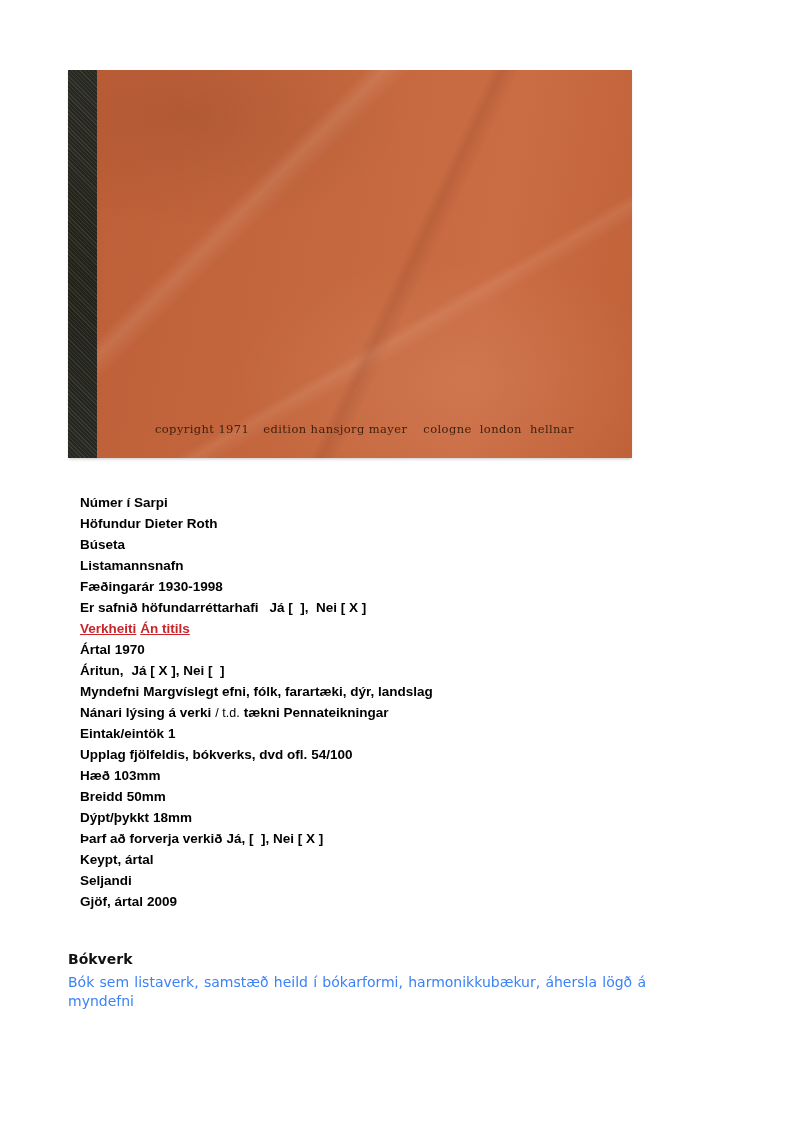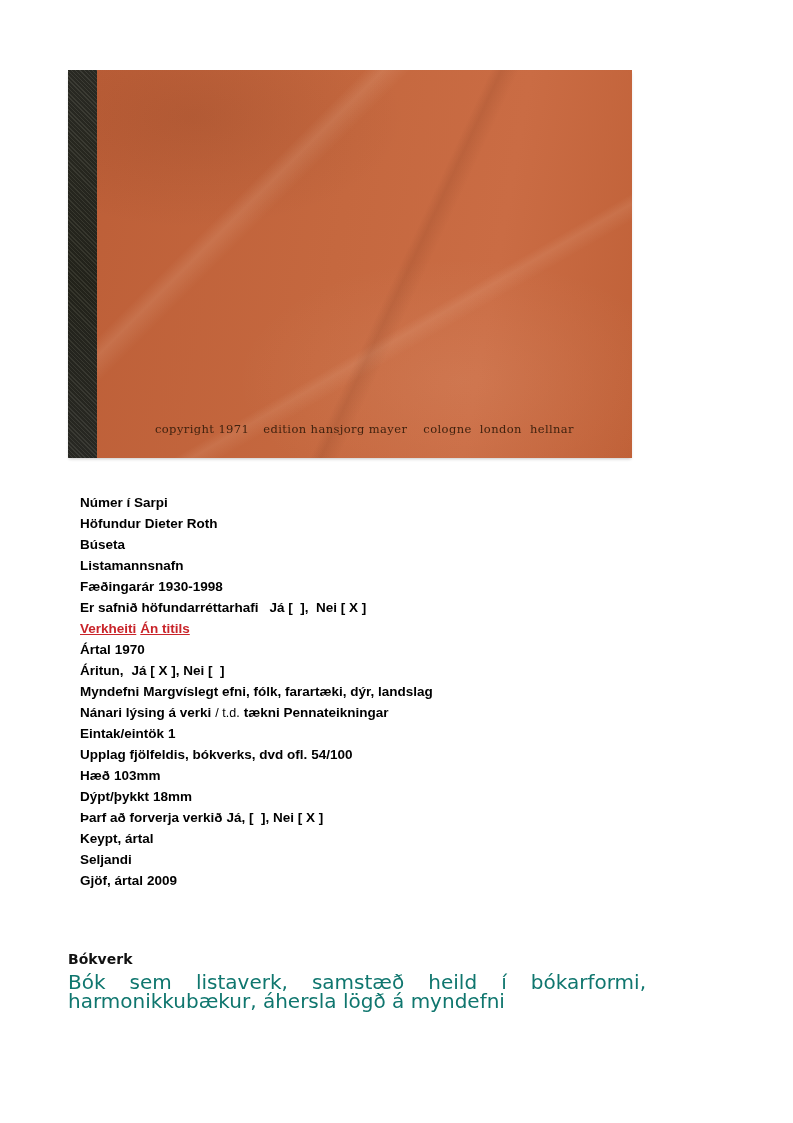--- a/index.html
+++ b/index.html
@@ -73,22 +73,22 @@
   
   .section-title {
     position: absolute; left: 68px; top: 951px;
     font-family: "DejaVu Sans", sans-serif;
     font-size: 14px; font-weight: bold; color: #111111;
   }
   .section-body {
     position: absolute; left: 68px; top: 973px;
     width: 578px;
     font-family: "DejaVu Sans", sans-serif;
-    font-size: 20px; line-height: 18.5px;
-    color: #0f766e;
+    font-size: 14px; line-height: 18.5px;
+    color: #3b82f6;
     text-align: justify;
   }
 </style>
 </head>
 <body>
 
 <div class="photo">
   <div class="spine"></div>
   <div class="cover">
     <div class="caption"><span>copyright 1971</span><span class="gap2">edition hansjorg mayer</span><span class="gap3">cologne london hellnar</span></div>
@@ -103,20 +103,21 @@
   <div class="row"><span class="lbl">Fæðingarár</span><span class="val">1930-1998</span></div>
   <div class="row gap-lg"><span class="lbl">Er safnið höfundarréttarhafi</span><span class="val">Já [  ],  Nei [ X ]</span></div>
   <div class="row red"><span class="lbl">Verkheiti</span><span class="val">Án titils</span></div>
   <div class="row"><span class="lbl">Ártal</span><span class="val">1970</span></div>
   <div class="row gap-md"><span class="lbl">Áritun,</span><span class="val">Já [ X ], Nei [  ]</span></div>
   <div class="row"><span class="lbl">Myndefni</span><span class="val">Margvíslegt efni, fólk, farartæki, dýr, landslag</span></div>
   <div class="row"><span class="lbl">Nánari lýsing á verki</span><span class="mid">/ t.d.</span><span class="val">tækni Pennateikningar</span></div>
   <div class="row"><span class="lbl">Eintak/eintök</span><span class="val">1</span></div>
   <div class="row"><span class="lbl">Upplag fjölfeldis, bókverks, dvd ofl.</span><span class="val">54/100</span></div>
   <div class="row"><span class="lbl">Hæð</span><span class="val">103mm</span></div>
+  <div class="row"><span class="lbl">Breidd</span><span class="val">50mm</span></div>
   <div class="row"><span class="lbl">Dýpt/þykkt</span><span class="val">18mm</span></div>
   <div class="row"><span class="lbl">Þarf að forverja verkið</span><span class="val">Já, [  ], Nei [ X ]</span></div>
   <div class="row"><span class="lbl">Keypt, ártal</span><span class="val"></span></div>
   <div class="row"><span class="lbl">Seljandi</span><span class="val"></span></div>
   <div class="row"><span class="lbl">Gjöf, ártal</span><span class="val">2009</span></div>
 </div>
 
 <div class="section-title">Bókverk</div>
 <div class="section-body">Bók sem listaverk, samstæð heild í bókarformi, harmonikkubækur, áhersla lögð á myndefni</div>
 

